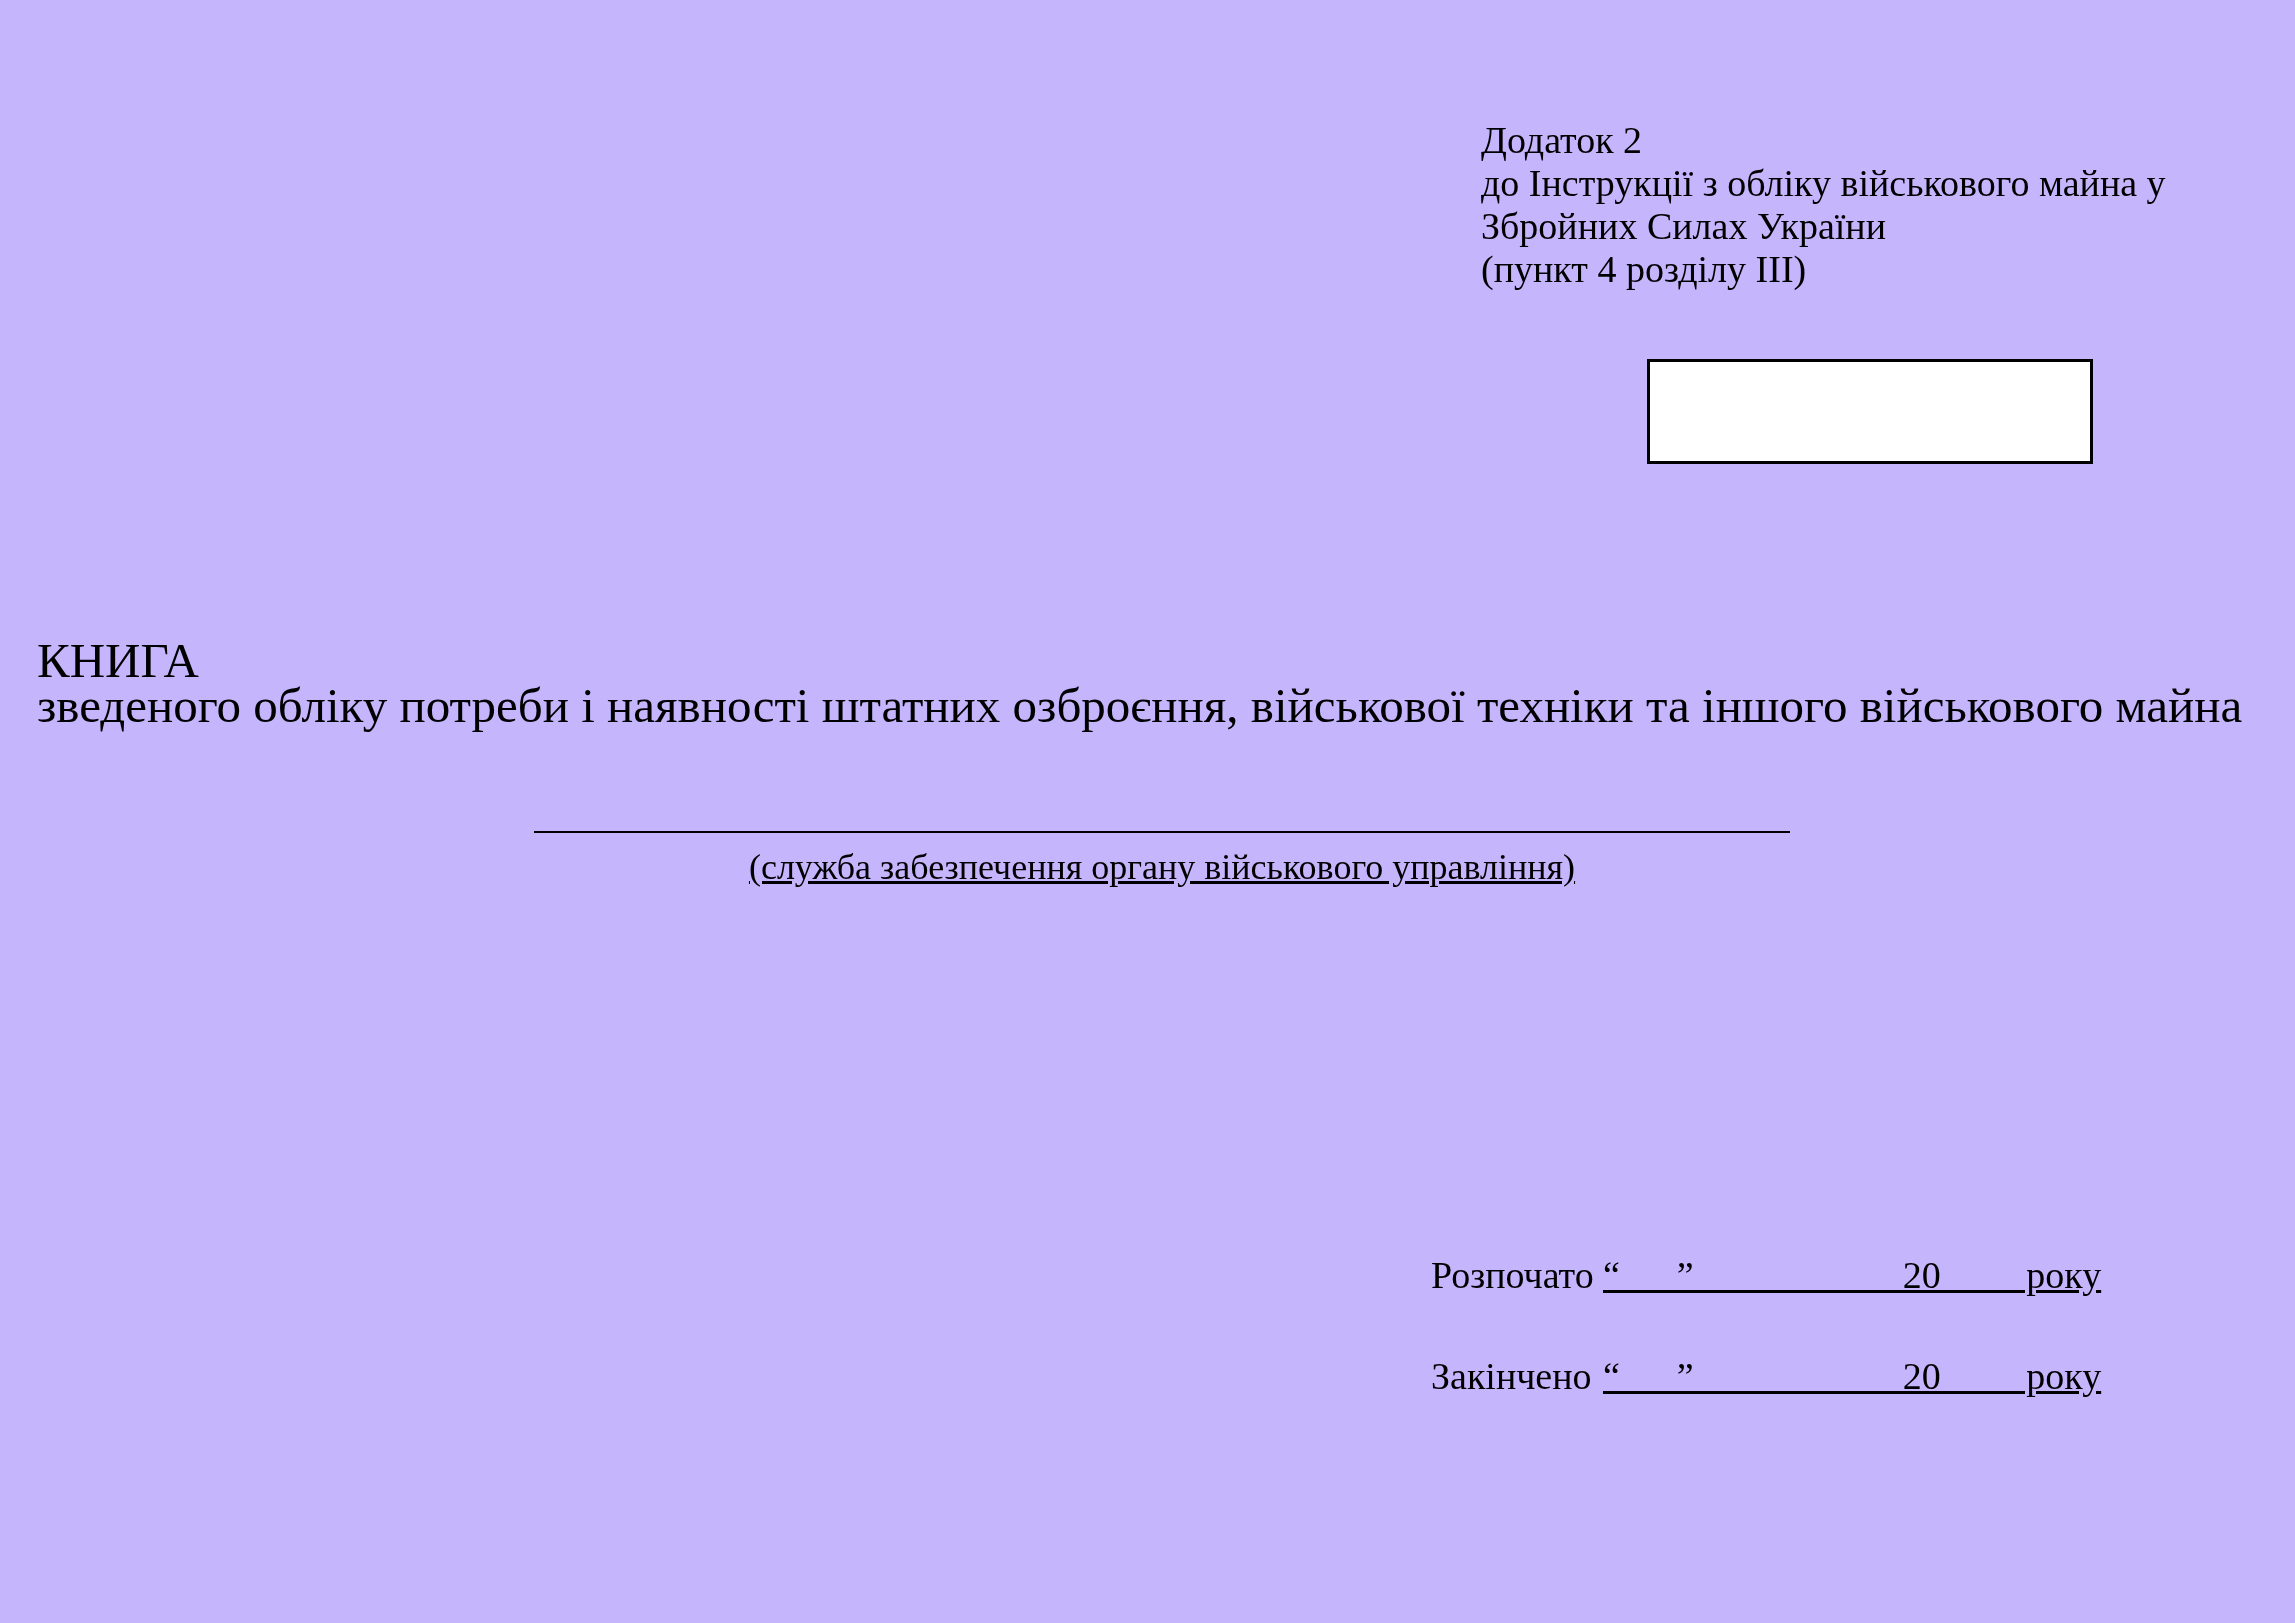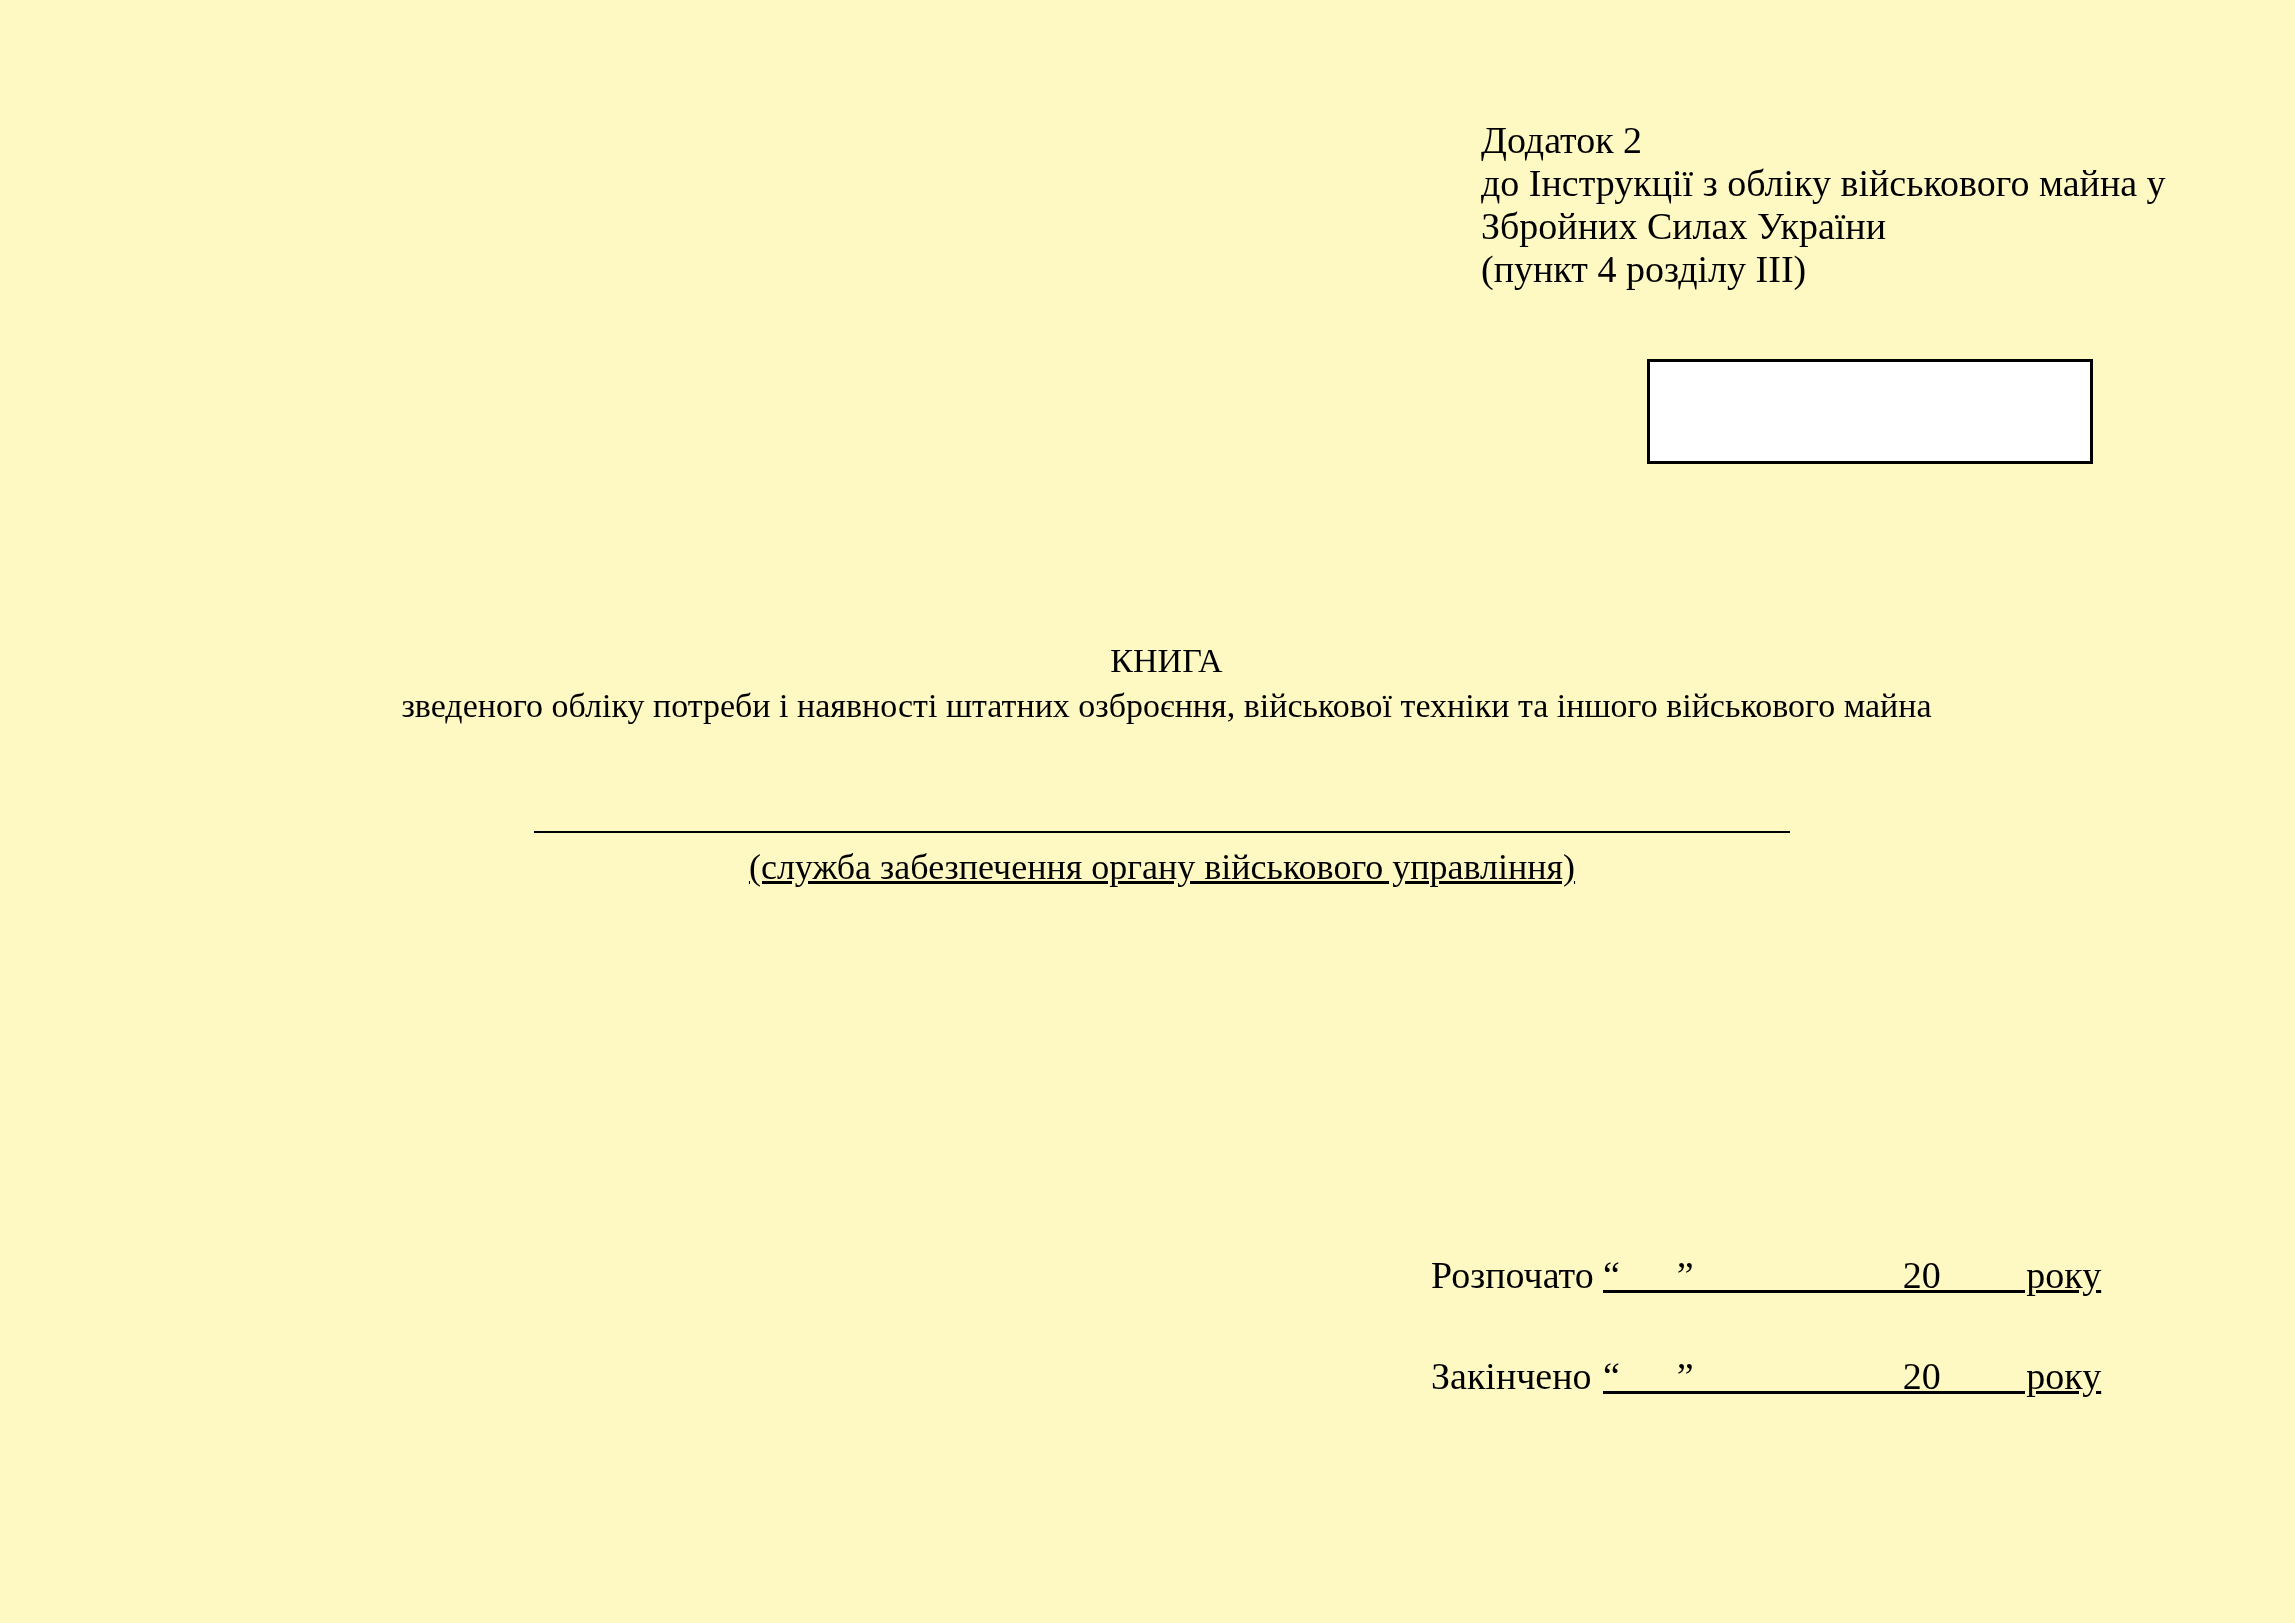--- a/index.html
+++ b/index.html
@@ -4,21 +4,21 @@
 <style>
   html, body {
     margin: 0;
     padding: 0;
     background: #ffffff;
   }
   .page {
     position: relative;
     width: 2296px;
     height: 1624px;
-    background: #fef9c3;
+    background: #c4b5fd;
     color: #000000;
     font-family: "Liberation Serif", "DejaVu Serif", serif;
     overflow: hidden;
   }
 
   
   .annex {
     position: absolute;
     left: 1481px;
     top: 119px;
@@ -39,22 +39,22 @@
     box-sizing: border-box;
     background: #ffffff;
   }
 
   
   .title {
     position: absolute;
     left: 37px;
     top: 638px;
     width: 2259px;
-    text-align: center;
-    font-size: 34px;
+    text-align: left;
+    font-size: 49px;
     line-height: 45px;
   }
 
   
   .org-blank {
     position: absolute;
     left: 534px;
     top: 831px;
     width: 1256px;
     height: 0;

